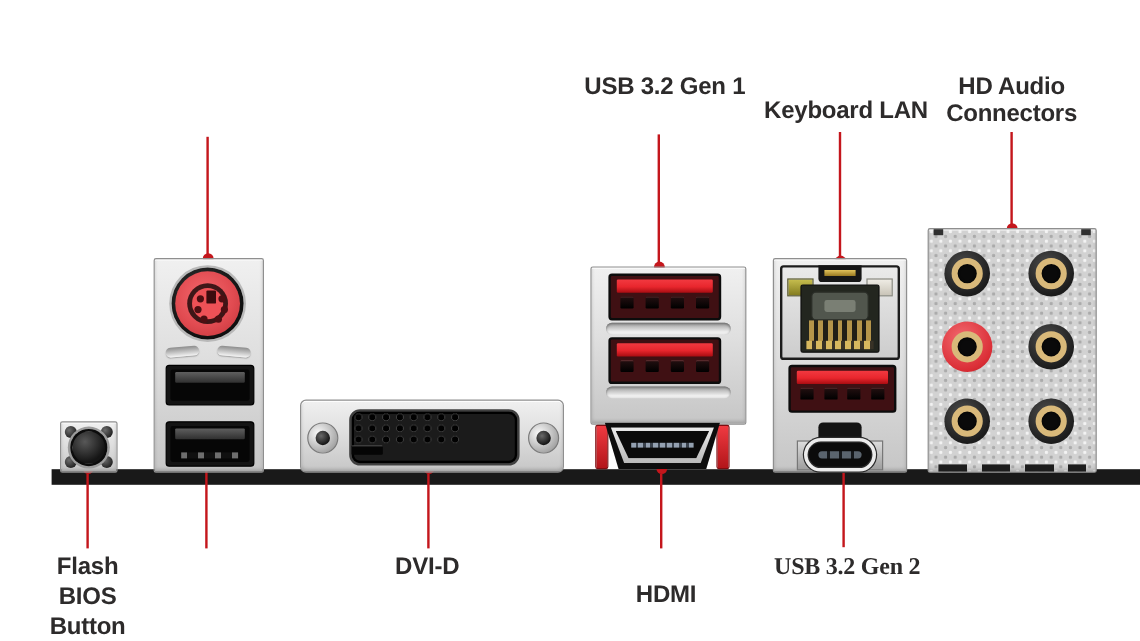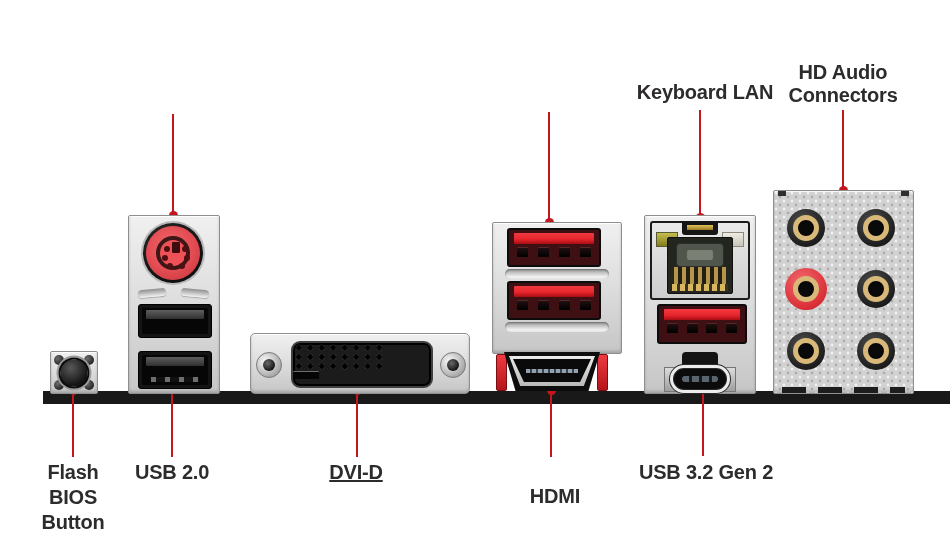--- a/index.html
+++ b/index.html
@@ -99,20 +99,21 @@
 <body>
 
 <div class="stage">
 
   <div class="bar"></div>
 
   <div class="lead" style="left:172px;top:114px;height:101px;"></div>
   <div class="ldot" style="left:169px;top:211px;"></div>
 
   <div class="callout top" style="left:444px;top:61px;">
+    <div>USB 3.2 Gen 1</div>
   </div>
   <div class="lead" style="left:548px;top:112px;height:110px;"></div>
   <div class="ldot" style="left:545px;top:218px;"></div>
 
   <div class="callout top" style="left:595px;top:81px;">
     <div>Keyboard LAN</div>
   </div>
   <div class="lead" style="left:699px;top:110px;height:107px;"></div>
   <div class="ldot" style="left:696px;top:213px;"></div>
 
@@ -126,39 +127,36 @@
   <div class="ldot" style="left:69px;top:386px;"></div>
   <div class="lead" style="left:72px;top:395px;height:62px;"></div>
   <div class="callout bottom" style="left:-37px;top:460px;">
     <div>Flash</div>
     <div>BIOS</div>
     <div>Button</div>
   </div>
 
   <div class="ldot" style="left:168px;top:381px;"></div>
   <div class="lead" style="left:171px;top:390px;height:67px;"></div>
-  <div class="callout bottom" style="left:62px;top:460px;">
-    <div>USB 2.0</div>
-  </div>
 
   <div class="ldot" style="left:353px;top:386px;"></div>
   <div class="lead" style="left:356px;top:395px;height:62px;"></div>
-  <div class="callout bottom" style="left:246px;top:460px;text-decoration:underline;">
+  <div class="callout bottom" style="left:246px;top:460px;">
     <div>DVI-D</div>
   </div>
 
   <div class="ldot" style="left:547px;top:386px;"></div>
   <div class="lead" style="left:550px;top:395px;height:62px;"></div>
   <div class="callout bottom" style="left:445px;top:484px;">
     <div>HDMI</div>
   </div>
 
   <div class="ldot" style="left:699px;top:379px;"></div>
   <div class="lead" style="left:702px;top:388px;height:68px;"></div>
-  <div class="callout bottom" style="left:596px;top:460px;">
+  <div class="callout bottom" style="left:596px;top:460px;font-family:Liberation Serif, serif;">
     <div>USB 3.2 Gen 2</div>
   </div>
 
   <div class="block" style="left:50px;top:351px;width:46px;height:41px;">
     <div class="bdot" style="left:3px;top:3px;"></div>
     <div class="bdot" style="left:33px;top:3px;"></div>
     <div class="bdot" style="left:3px;top:28px;"></div>
     <div class="bdot" style="left:33px;top:28px;"></div>
     <div class="bcore"></div>
   </div>

